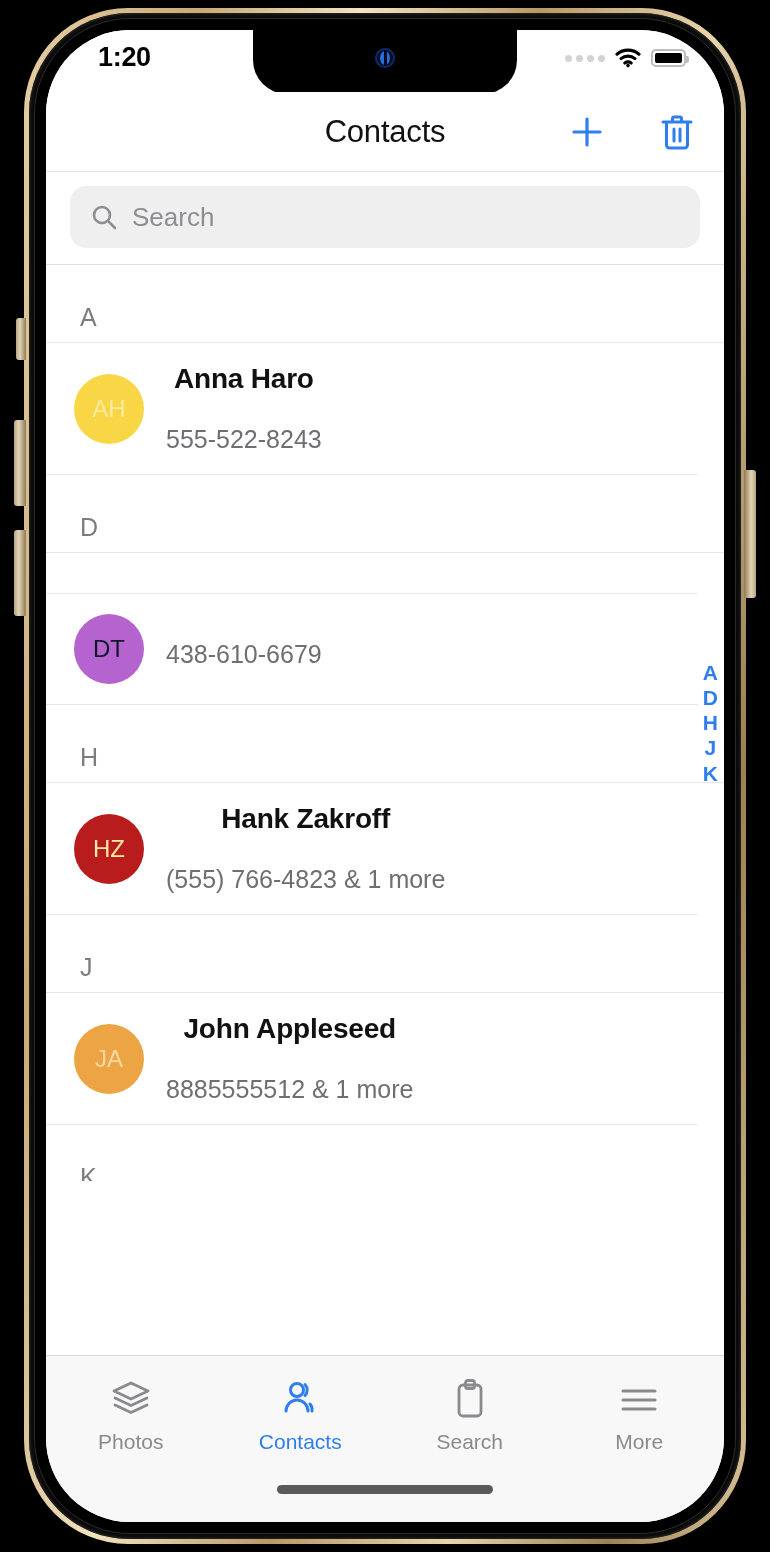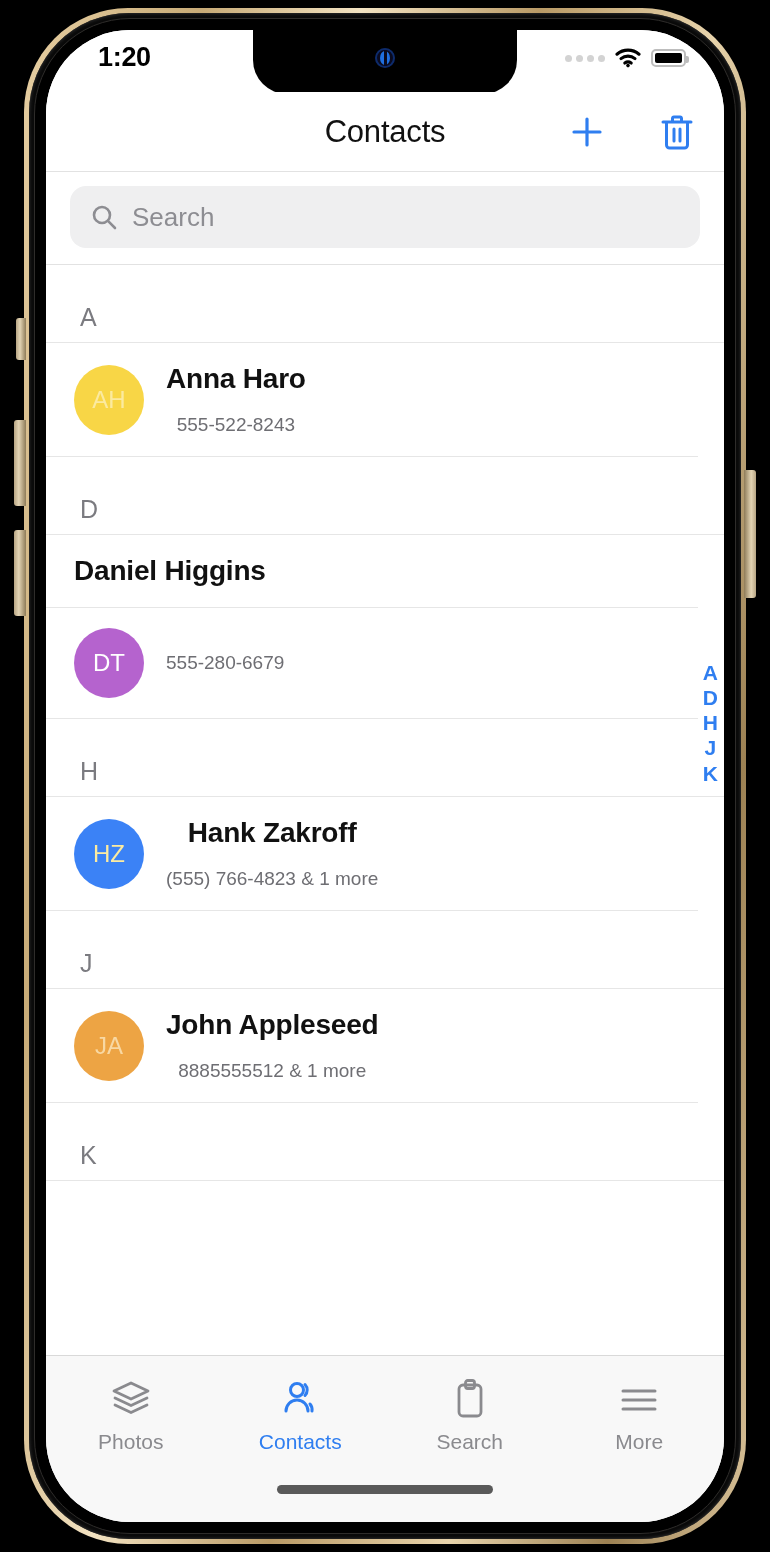--- a/index.html
+++ b/index.html
@@ -133,21 +133,21 @@
     border-bottom:1px solid #e6e6e6;
     background:#fff; cursor:pointer;
   }
   .avatar {
     width:70px; height:70px; border-radius:50%;
     display:flex; align-items:center; justify-content:center;
     font-size:24px; font-weight:400; flex:none;
   }
   .row-text { display:flex; flex-direction:column; gap:19px; }
   .row-name { font-size:28px; font-weight:700; color:#111; letter-spacing:-0.2px; }
-  .row-sub  { font-size:19px; color:#6e6e73; }
+  .row-sub  { font-size:25px; color:#6e6e73;margin-top:11px; }
 
   
   .alpha-index {
     position:absolute; right:6px; top:50%; transform:translateY(-50%);
     display:flex; flex-direction:column; align-items:center; gap:1px;
     z-index:5;
   }
   .alpha-index span {
     font-size:21px; font-weight:700; color:#2f7ef0;
     line-height:1.15; cursor:pointer;
@@ -246,33 +246,32 @@
         <div class="avatar" style="background:#f8d646;color:#fbeaa0">AH</div>
         <div class="row-text">
           <span class="row-name">Anna Haro</span>
           <span class="row-sub">555-522-8243</span>
         </div>
       </div>
 
       <div class="sec-head">D</div>
       <div class="row">
         <div class="row-text">
-          <span class="row-name">Daniel Higgins</span>
-        </div>
-      </div>
-      <div class="row">
-        <div class="avatar" style="background:#b563ce;color:#ffffff">DT</div>
-        <div class="row-text">
-          <span class="row-sub">555-280-6679</span>
+        </div>
+      </div>
+      <div class="row">
+        <div class="avatar" style="background:#b563ce;color:#0f172a">DT</div>
+        <div class="row-text">
+          <span class="row-sub">438-610-6679</span>
         </div>
       </div>
 
       <div class="sec-head">H</div>
       <div class="row">
-        <div class="avatar" style="background:#3b82f6;color:#fceba0">HZ</div>
+        <div class="avatar" style="background:#b91c1c;color:#fceba0">HZ</div>
         <div class="row-text">
           <span class="row-name">Hank Zakroff</span>
           <span class="row-sub">(555) 766-4823 &amp; 1 more</span>
         </div>
       </div>
 
       <div class="sec-head">J</div>
       <div class="row">
         <div class="avatar" style="background:#eda444;color:#f8d8a3">JA</div>
         <div class="row-text">

